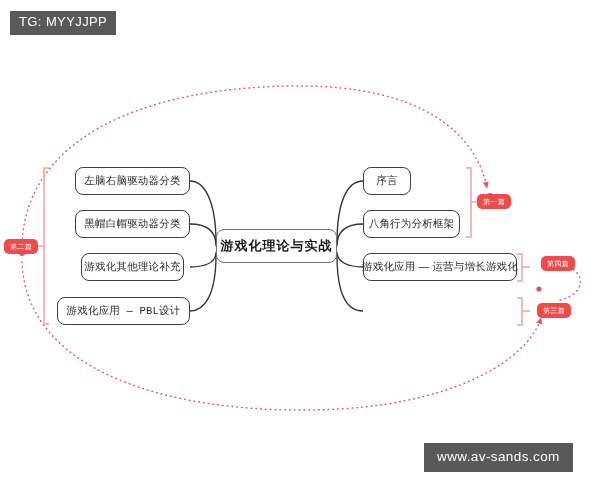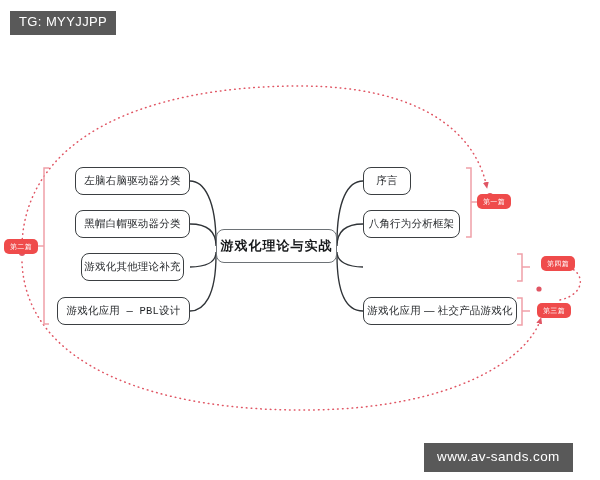--- a/index.html
+++ b/index.html
@@ -143,21 +143,21 @@
 
   <div class="node center" style="left:216px; top:229px; width:121px; height:34px;">游戏化理论与实战</div>
 
   <div class="node" style="left:75px; top:167px; width:115px; height:28px;">左脑右脑驱动器分类</div>
   <div class="node" style="left:75px; top:210px; width:115px; height:28px;">黑帽白帽驱动器分类</div>
   <div class="node" style="left:58px; top:253px; width:103px; height:28px;margin-left:23px;">游戏化其他理论补充</div>
   <div class="node" style="left:57px; top:297px; width:133px; height:28px;font-family:Liberation Mono, monospace;">游戏化应用 — PBL设计</div>
 
   <div class="node" style="left:363px; top:167px; width:48px; height:28px;">序言</div>
   <div class="node" style="left:363px; top:210px; width:97px; height:28px;">八角行为分析框架</div>
-  <div class="node" style="left:363px; top:297px; width:154px; height:28px;">游戏化应用 — 社交产品游戏化</div>
+  <div class="node" style="left:363px; top:253px; width:154px; height:28px;">游戏化应用 — 运营与增长游戏化</div>
 
   <div class="badge" style="left:477px; top:194px; width:34px; height:15px;">第一篇</div>
   <div class="badge" style="left:4px; top:239px; width:34px; height:15px;">第二篇</div>
   <div class="badge" style="left:537px; top:303px; width:34px; height:15px;">第三篇</div>
   <div class="badge" style="left:541px; top:256px; width:34px; height:15px;">第四篇</div>
 
   <div id="tg-chip" class="tag-chip">TG: MYYJJPP</div>
   <div id="wm-chip" class="tag-chip">www.av-sands.com</div>
 
 </div>

